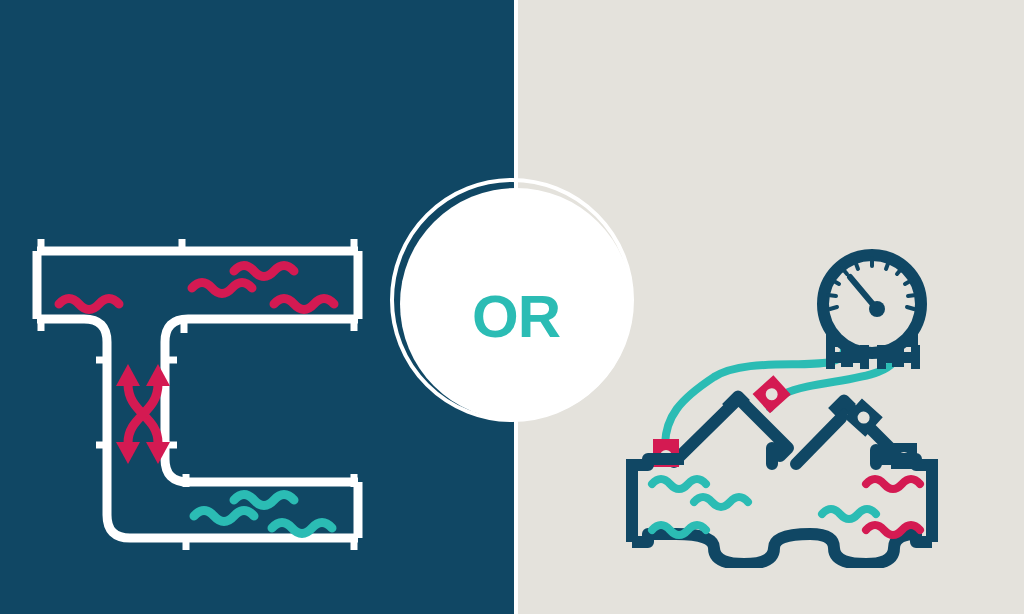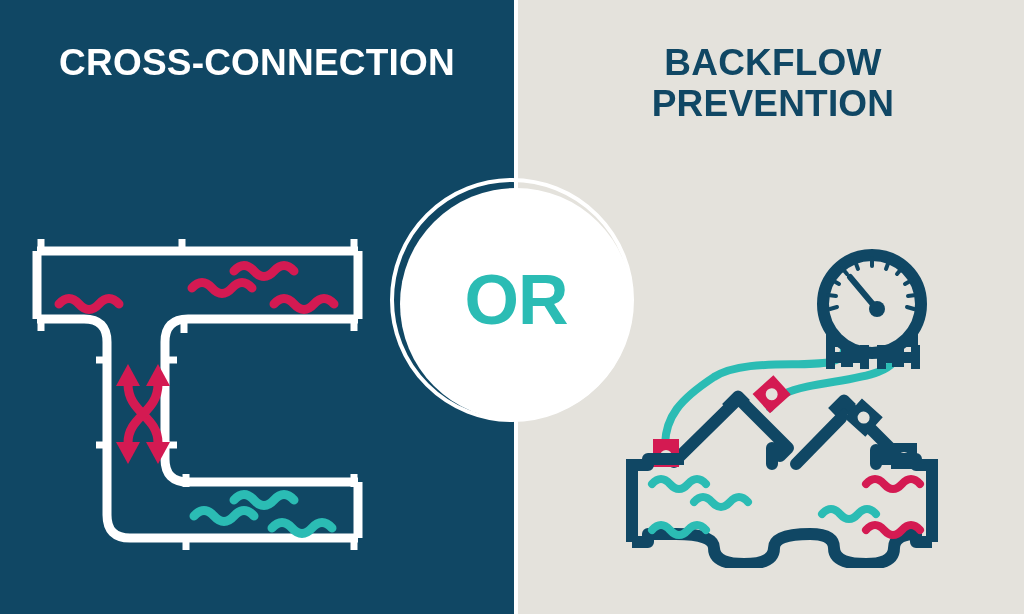--- a/index.html
+++ b/index.html
@@ -93,27 +93,27 @@
     left: 10px;
     top: 10px;
     width: 232px;
     height: 232px;
     background: #ffffff;
     border-radius: 50%;
   }
   #or-text {
     position: absolute;
     left: 10px;
-    top: 6px;
+    top: 22px;
     width: 232px;
     height: 232px;
     display: flex;
     align-items: center;
     justify-content: center;
-    font-size: 70px;
+    font-size: 60px;
     font-weight: bold;
     color: #2BBCB4;
     letter-spacing: -1px;
   }
 
   
   .illus {
     position: absolute;
   }
   #illus-left  { left: 22px;  top: 238px; }
@@ -124,27 +124,22 @@
 </head>
 <body>
 
 <div id="stage">
 
   <div class="panel" id="panel-left"></div>
   <div class="panel" id="panel-right"></div>
   <div id="panel-divider"></div>
 
   <div class="title" id="title-left">
-    <span class="line">CROSS-CONNECTION</span>
   </div>
 
-  <div class="title" id="title-right">
-    <span class="line">BACKFLOW</span>
-    <span class="line">PREVENTION</span>
-  </div>
 
   <div class="illus" id="illus-left">
     <svg width="360" height="330" viewBox="0 0 360 330" aria-hidden="true">
       <g fill="none" stroke="#ffffff" stroke-width="9" stroke-linecap="butt" stroke-linejoin="round">
 
         <path d="M 15 13 L 336 13"></path>
         <path d="M 15 13 L 15 81"></path>
         <path d="M 336 13 L 336 81"></path>
         <path d="M 15 81 L 62 81"></path>
         <path d="M 166 81 L 336 81"></path>

